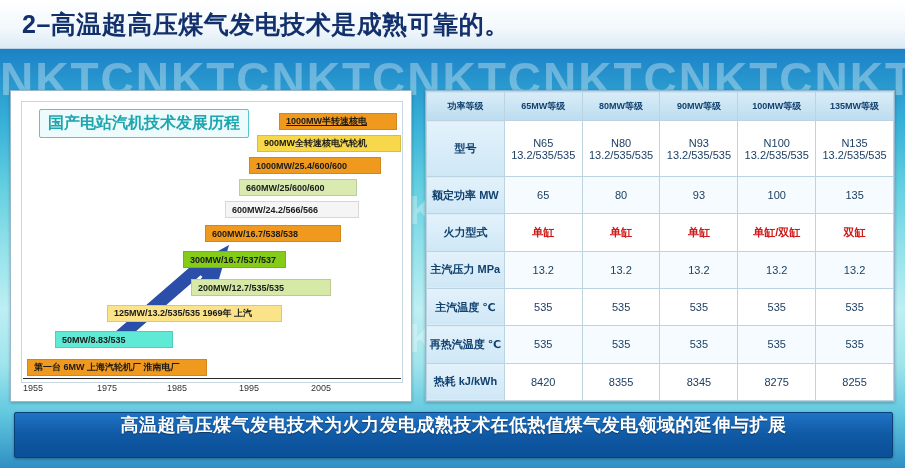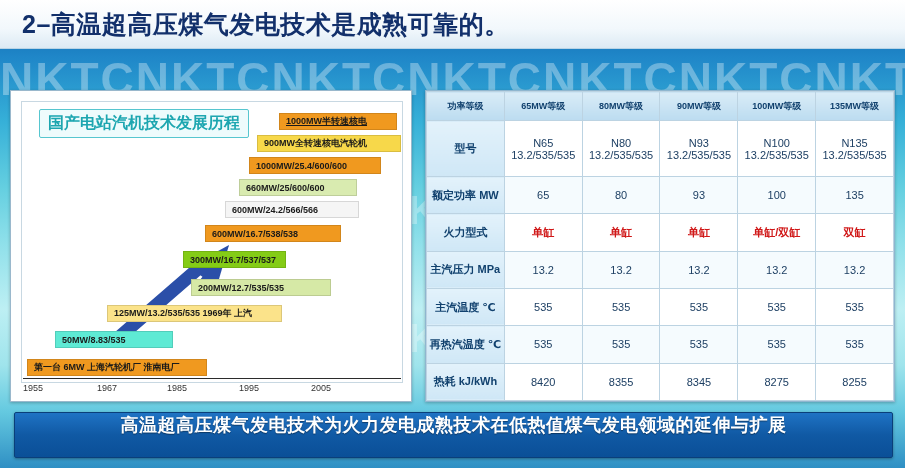--- a/index.html
+++ b/index.html
@@ -135,21 +135,21 @@
     <div class="bar" style="left:172px;top:160px;width:103px;background:#84cc16;">300MW/16.7/537/537</div>
     <div class="bar" style="left:194px;top:134px;width:136px;background:#f0991f;">600MW/16.7/538/538</div>
     <div class="bar" style="left:214px;top:110px;width:134px;background:#f5f5f5;">600MW/24.2/566/566</div>
     <div class="bar" style="left:228px;top:88px;width:118px;background:#d9ebb0;">660MW/25/600/600</div>
     <div class="bar" style="left:238px;top:66px;width:132px;background:#f0991f;">1000MW/25.4/600/600</div>
     <div class="bar" style="left:246px;top:44px;width:144px;background:#f7d84a;">900MW全转速核电汽轮机</div>
     <div class="bar" style="left:268px;top:22px;width:118px;background:#f0991f;text-decoration:underline;">1000MW半转速核电</div>
 
     <div class="axis"></div>
     <div class="tick" style="left:12px;">1955</div>
-    <div class="tick" style="left:86px;">1967</div>
+    <div class="tick" style="left:86px;">1975</div>
     <div class="tick" style="left:156px;">1985</div>
     <div class="tick" style="left:228px;">1995</div>
     <div class="tick" style="left:300px;">2005</div>
     <div class="tick" style="left:381px;margin-left:47px;">2010</div>
   </div>
 
   <div id="tablewrap">
     <table>
       <thead>
         <tr>

